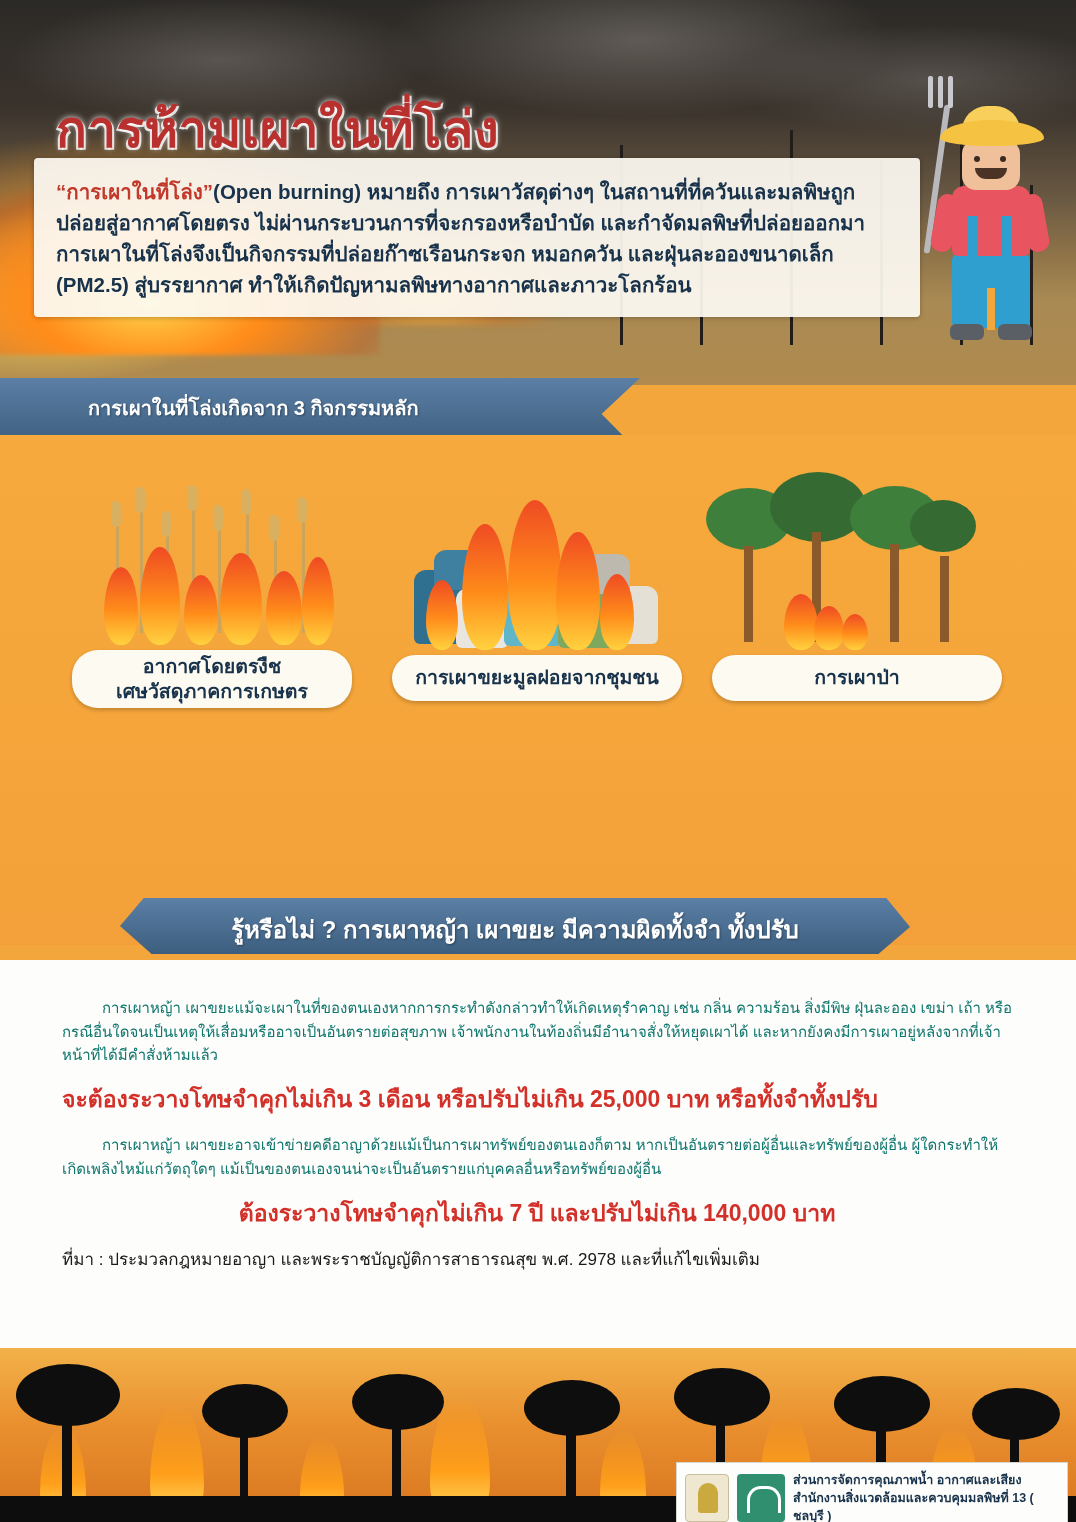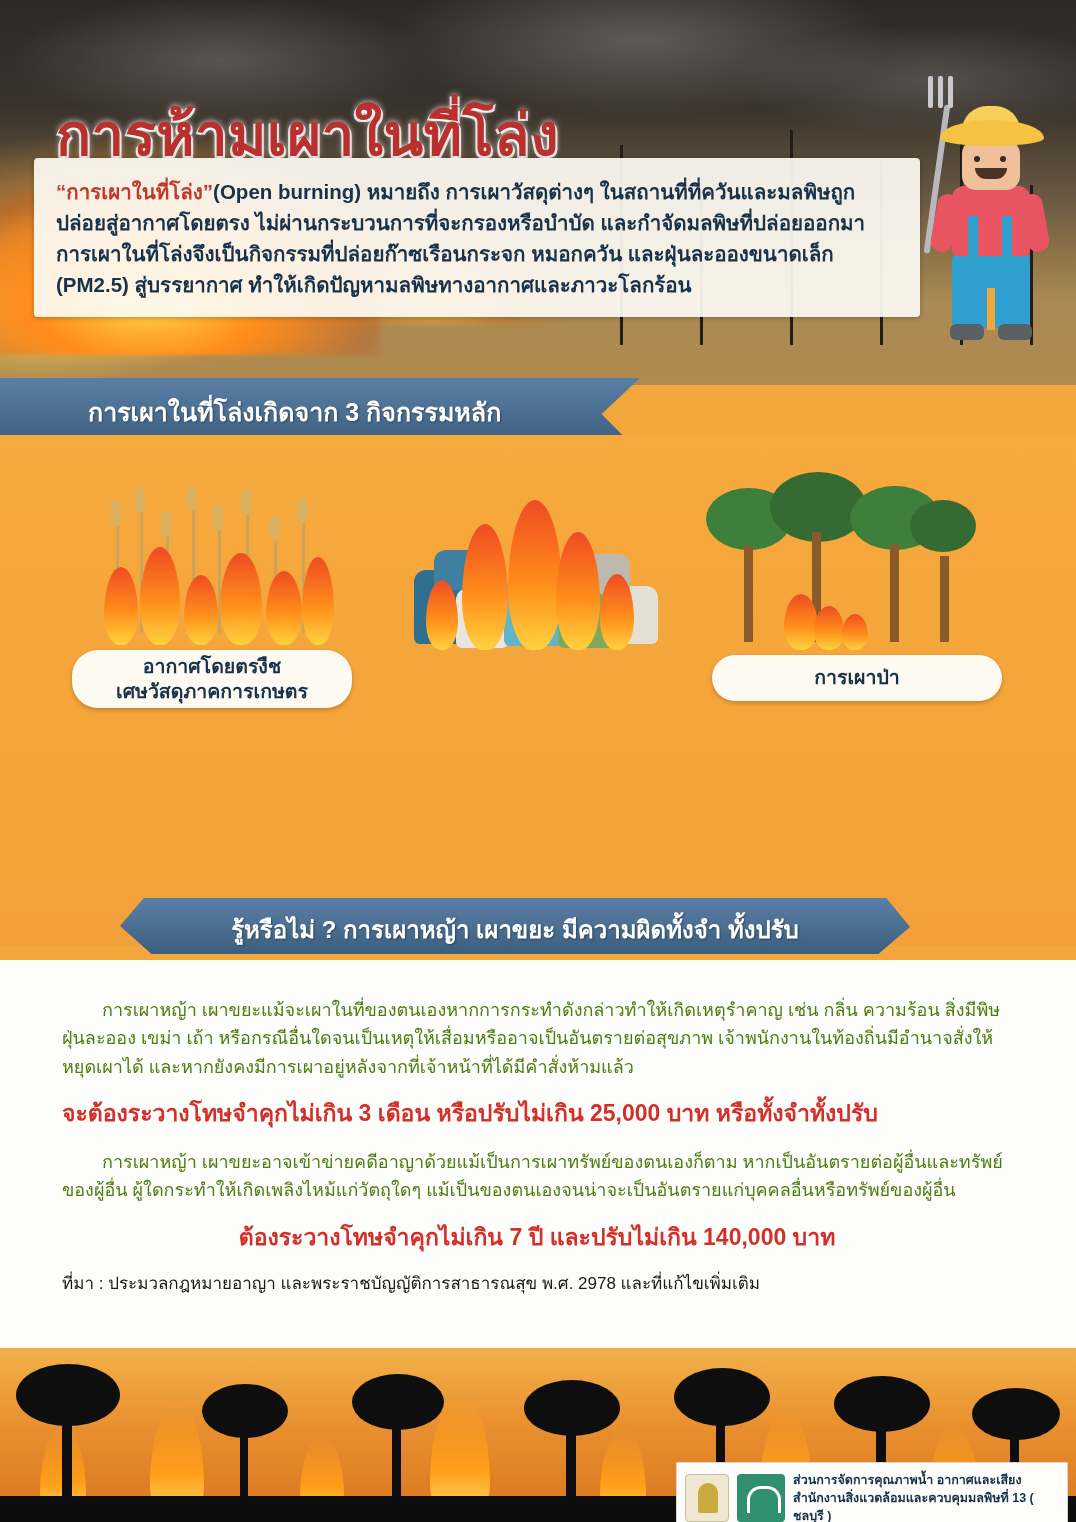--- a/index.html
+++ b/index.html
@@ -40,21 +40,21 @@
   }
   .fire-glow2 {
     position:absolute; left:300px; bottom:60px; width:260px; height:110px;
     background: radial-gradient(ellipse at 50% 70%, rgba(255,190,60,0.75) 0%, rgba(230,110,20,0.35) 45%, rgba(0,0,0,0) 75%);
     filter: blur(3px);
   }
 
   
   .title {
     position:absolute; left:56px; top:88px;
-    font-size:58px; font-weight:bold; color:#b8312f;
+    font-size:51px; font-weight:bold; color:#b8312f;
     letter-spacing:0.5px;
     text-shadow: 0 0 6px rgba(255,255,255,0.95), 2px 2px 0 rgba(255,255,255,0.8), -2px 2px 0 rgba(255,255,255,0.8);
     white-space:nowrap;
   }
 
   
   .intro-card {
     position:absolute; left:34px; top:158px; width:886px;
     background: rgba(253,250,242,0.93);
     border-radius:4px;
@@ -87,21 +87,21 @@
   .f-fork-handle { position:absolute; left:6px; top:-16px; width:6px; height:150px; background:#b8b8bd; transform:rotate(8deg); border-radius:3px;}
   .f-fork-tine  { position:absolute; width:5px; height:32px; background:#c9c9ce; border-radius:2px; top:-44px;}
 
   
   .ribbon1 {
     position:absolute; left:0px; top:378px; width:640px; height:62px;
     background: linear-gradient(to bottom, #5b7fa6, #3f6181);
     clip-path: polygon(0 0, 100% 0, 94% 58%, 98% 100%, 0 100%);
   }
   .ribbon1 span {
-    position:absolute; left:88px; top:14px; font-size:25px; font-weight:bold; color:#ffffff;
+    position:absolute; left:88px; top:14px; font-size:20px; font-weight:bold; color:#ffffff;
     text-shadow: 1px 1px 2px rgba(0,0,0,0.35);
   }
 
   
   .orange-area {
     position:absolute; left:0; top:435px; width:1076px; height:510px;
     background: linear-gradient(to bottom, #f6a93c 0%, #f5a53a 60%, #f3a03a 100%);
   }
 
   
@@ -156,21 +156,21 @@
     position:absolute; left:0; right:0; top:12px; text-align:center;
     font-size:24px; font-weight:bold; color:#fff; text-shadow:1px 1px 2px rgba(0,0,0,0.35);
   }
 
   
   .legal {
     position:absolute; left:0; top:960px; width:1076px; height:390px;
     background:#fdfdfb;
   }
   .legal .body { position:absolute; left:62px; top:36px; width:950px; }
-  .legal p { margin:0 0 14px 0; font-size:18px; line-height:1.58; color:#4d7c0f; }
+  .legal p { margin:0 0 14px 0; font-size:15px; line-height:1.58; color:#0f766e; }
   .legal p.indent { text-indent:40px; }
   .legal .penalty {
     color:#d3302a; font-weight:bold; font-size:23px; margin:12px 0 16px 0;
   }
   .legal .penalty.center { text-align:center; }
   .legal .source { font-size:17px; color:#1a1a1a; margin-top:6px; }
 
   
   .bottom-band {
     position:absolute; left:0; top:1348px; width:1076px; height:174px;
@@ -304,20 +304,23 @@
     <div class="flame" style="left:114px; width:30px; height:44px;"></div>
     <div class="flame" style="left:142px; width:26px; height:36px;"></div>
   </div>
 
   <div class="pill pill1">
     <div>
       <div>อากาศโดยตรงืช</div>
       <div>เศษวัสดุภาคการเกษตร</div>
     </div>
   </div>
+  <div class="pill pill2">
+    <span>การเผาขยะมูลฝอยจากชุมชน</span>
+  </div>
   <div class="pill pill3">
     <span>การเผาป่า</span>
   </div>
 
 
   <div class="ribbon2">
     <span>รู้หรือไม่ ? การเผาหญ้า เผาขยะ มีความผิดทั้งจำ ทั้งปรับ</span>
   </div>
 
   <div class="legal">

